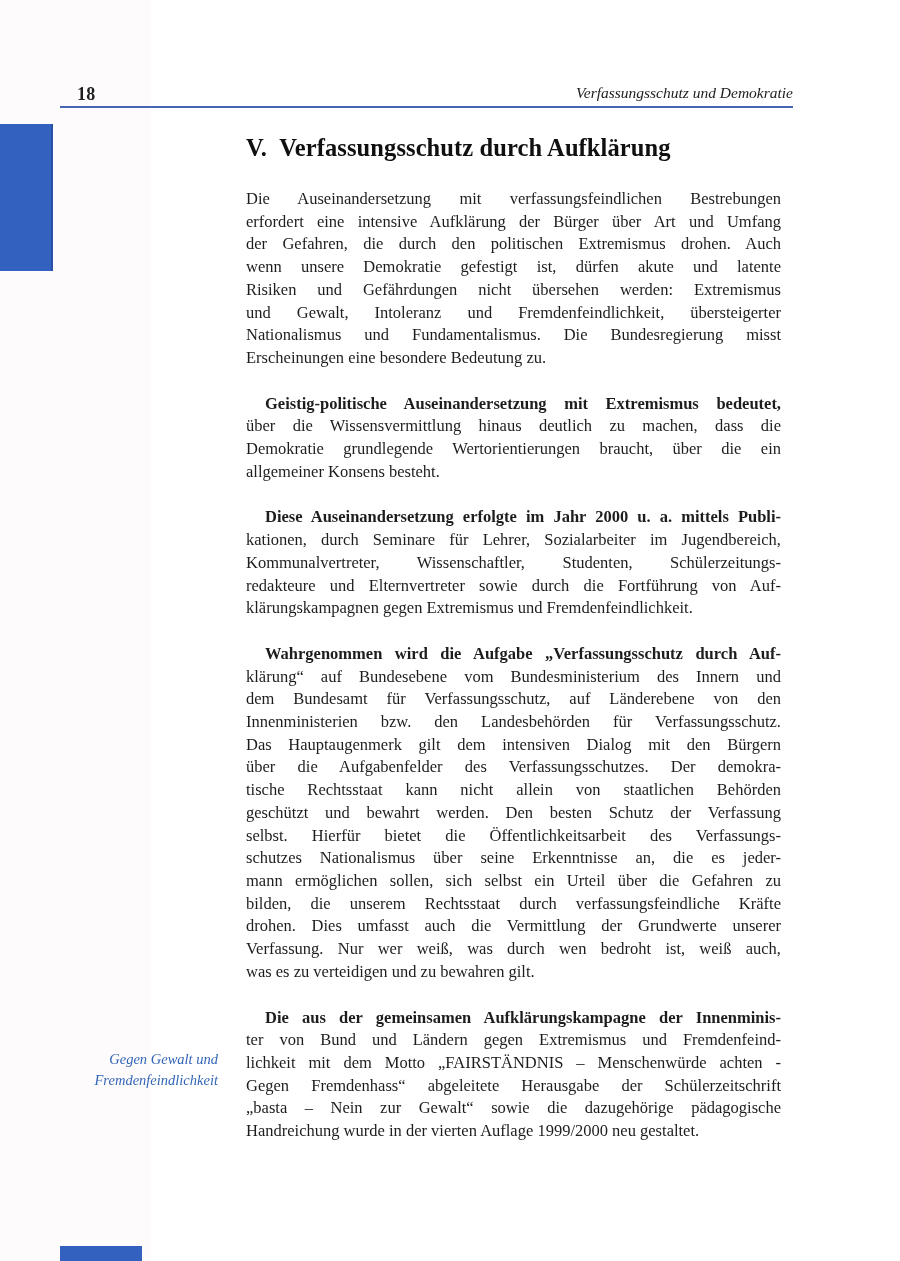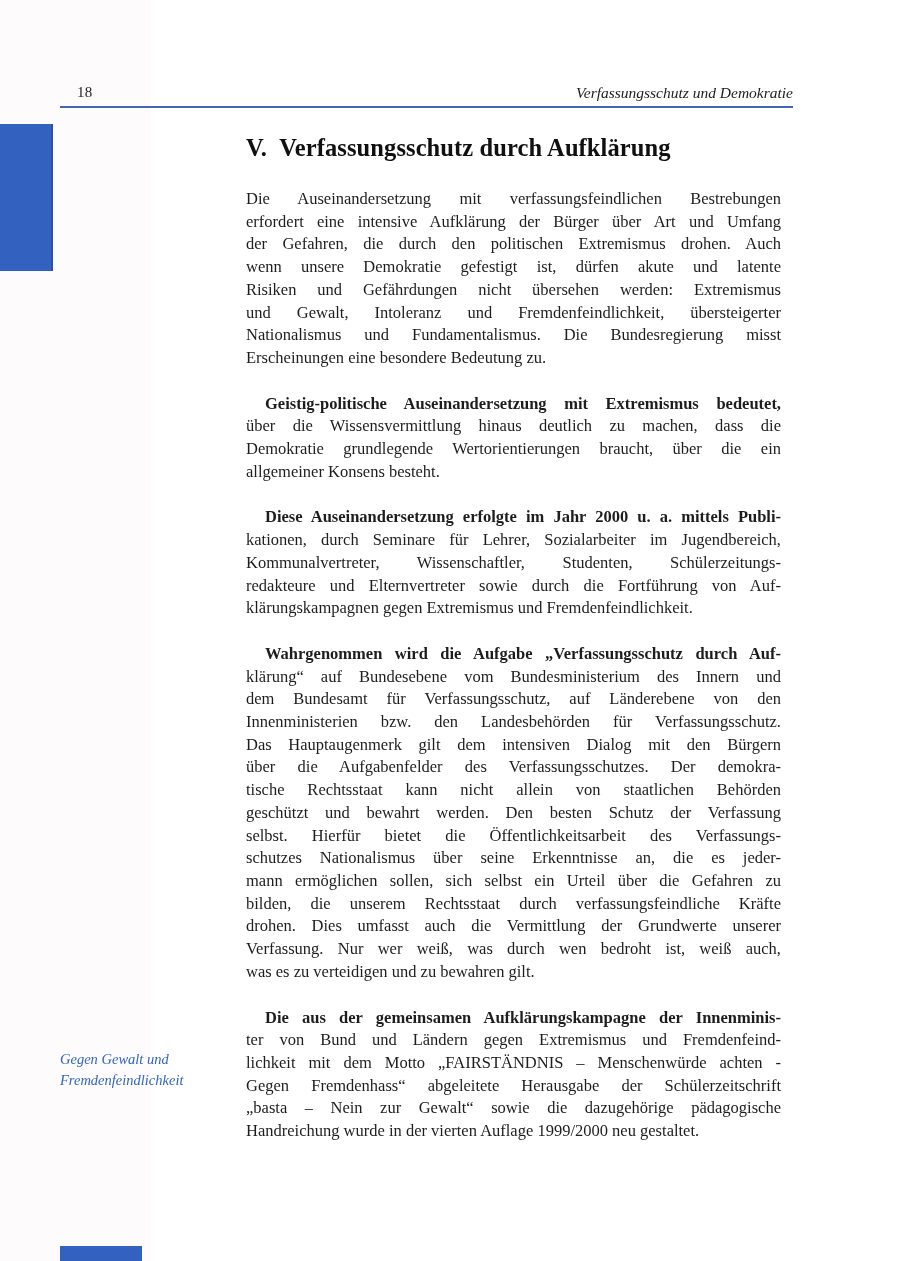--- a/index.html
+++ b/index.html
@@ -15,21 +15,21 @@
 
   
   .left-margin-tint {
     position: absolute; left: 0; top: 0; width: 151px; height: 1261px;
     background: #fefbfc;
   }
 
   
   .page-number {
     position: absolute; left: 77px; top: 84px;
-    font-size: 15px; font-weight: normal; letter-spacing: .2px;
+    font-size: 18px; font-weight: bold; letter-spacing: .2px;
   }
   .running-title {
     position: absolute; right: 107px; top: 84px;
     font-size: 15.5px; font-style: italic;
   }
   .header-rule {
     position: absolute; left: 60px; top: 106px; width: 733px; height: 2.4px;
     background: #4766b2;
   }
 
@@ -57,21 +57,21 @@
   }
   .para { margin: 0 12px 23px 0; }
   .para:last-child { margin-bottom: 0; }
   .line { text-align: justify; text-align-last: justify; }
   .line.last { text-align-last: left; }
   .para.indent .line:first-child { text-indent: 19px; font-weight: bold; }
 
   
   .margin-note {
     position: absolute; left: 60px; top: 1049px; width: 158px;
-    text-align: left; font-style: italic; font-size: 14.5px;
+    text-align: right; font-style: italic; font-size: 14.5px;
     line-height: 21px; color: #3366b8;
   }
 </style>
 </head>
 <body>
 
 <div class="page">
 
   <div class="left-margin-tint"></div>
 

